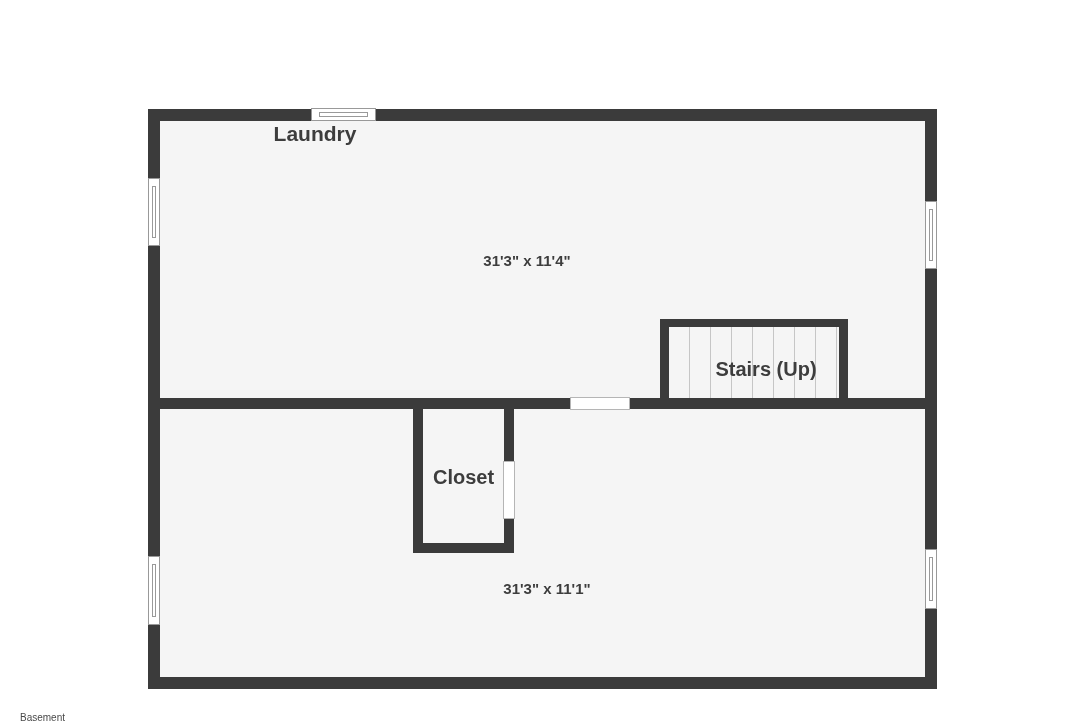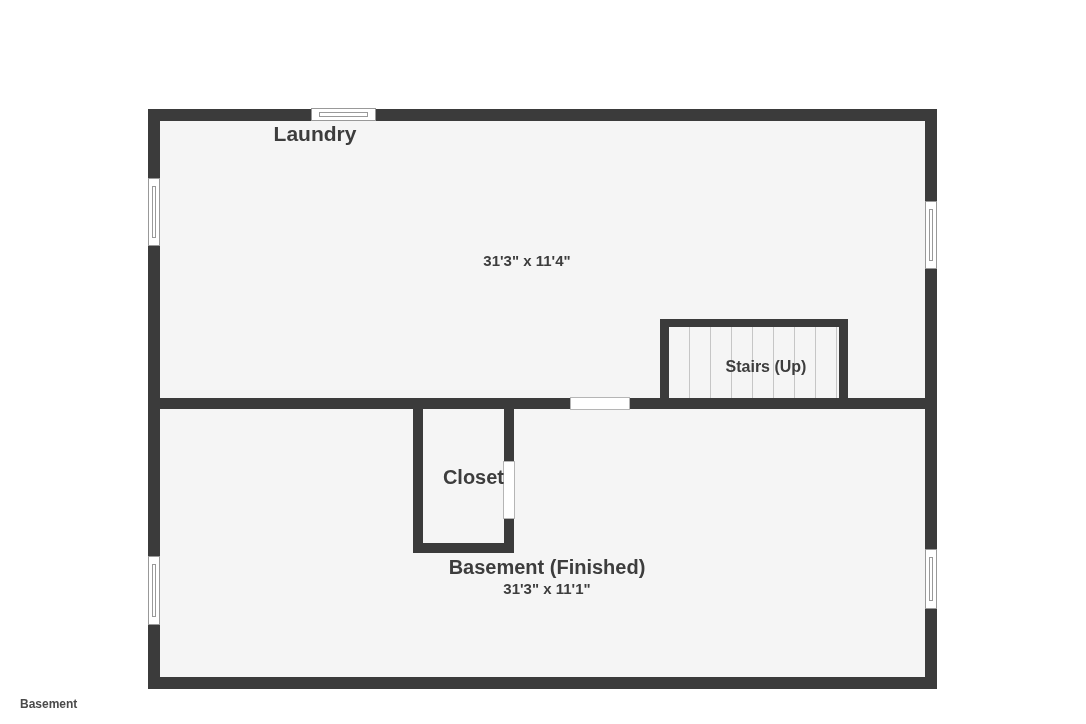--- a/index.html
+++ b/index.html
@@ -35,29 +35,29 @@
   .win-left-a{left:148px;top:142px;width:12px;height:68px;}
   .win-left-b{left:148px;top:520px;width:12px;height:69px;}
   .win-right-a{left:925px;top:165px;width:12px;height:68px;}
   .win-right-b{left:925px;top:513px;width:12px;height:60px;}
 
   
   .room-label{position:absolute;color:#3d3d3d;font-weight:bold;text-align:center;}
   .lbl-laundry{left:215px;top:86px;width:200px;font-size:21px;}
   .lbl-unf-title{left:379px;top:190px;width:300px;font-size:20px;}
   .lbl-unf-dims{left:377px;top:216px;width:300px;font-size:15px;}
-  .lbl-stairs{left:660px;top:322px;width:212px;font-size:16px;}
-  .lbl-closet{left:423px;top:430px;width:81px;font-size:20px;text-align:right;}
+  .lbl-stairs{left:660px;top:322px;width:212px;font-size:20px;}
+  .lbl-closet{left:423px;top:430px;width:81px;font-size:20px;}
   .lbl-fin-title{left:397px;top:520px;width:300px;font-size:20px;}
   .lbl-fin-dims{left:397px;top:544px;width:300px;font-size:15px;}
 
   
   .watermark{position:absolute;left:8px;top:690px;font-size:23px;color:#737373;
     font-weight:400;letter-spacing:.5px;}
-  .floor-name{position:absolute;left:20px;top:661px;font-size:12px;color:#4a4a4a;font-weight:bold;}
+  .floor-name{position:absolute;left:20px;top:676px;font-size:10px;color:#4a4a4a;font-weight:normal;}
   .disclaimer{position:absolute;left:0;top:704px;width:100%;text-align:center;
     font-size:7px;font-weight:bold;color:#3d3d3d;}
 </style>
 </head>
 <body>
 
 <div class="stage">
 
   <div class="outer-shell"></div>
 
@@ -88,20 +88,19 @@
       <div class="pane"></div>
     </div>
   <div class="window v win-right-b">
       <div class="pane"></div>
     </div>
 
   <div class="room-label lbl-laundry">Laundry</div>
   <div class="room-label lbl-unf-dims">31'3" x 11'4"</div>
   <div class="room-label lbl-stairs">Stairs (Up)</div>
   <div class="room-label lbl-closet">Closet</div>
-  <div class="room-label lbl-fin-title">Basement (Finished)</div>
   <div class="room-label lbl-fin-dims">31'3" x 11'1"</div>
 
   <div class="watermark">MLS Now</div>
   <div class="floor-name">Basement</div>
   <div class="disclaimer">Floor plans/tour cannot be used for building or design purposes. Sizes and dimensions are approximate.</div>
 
 </div>
 
 </body></html>

